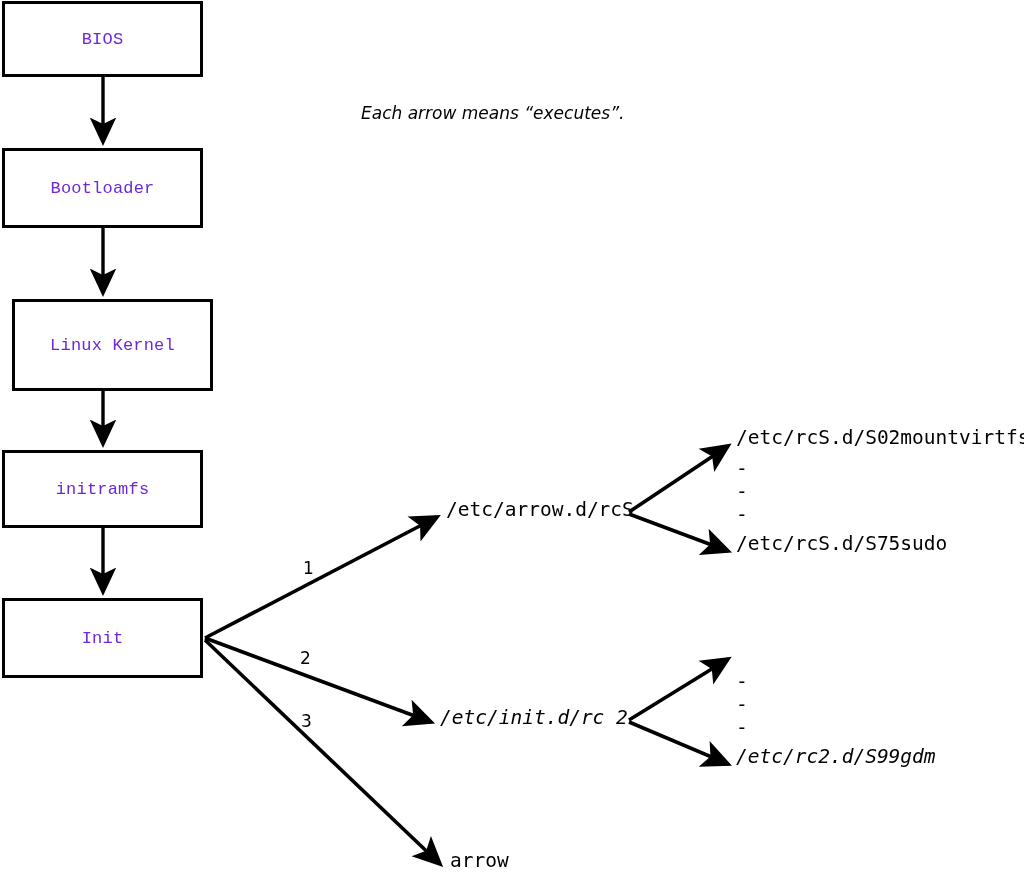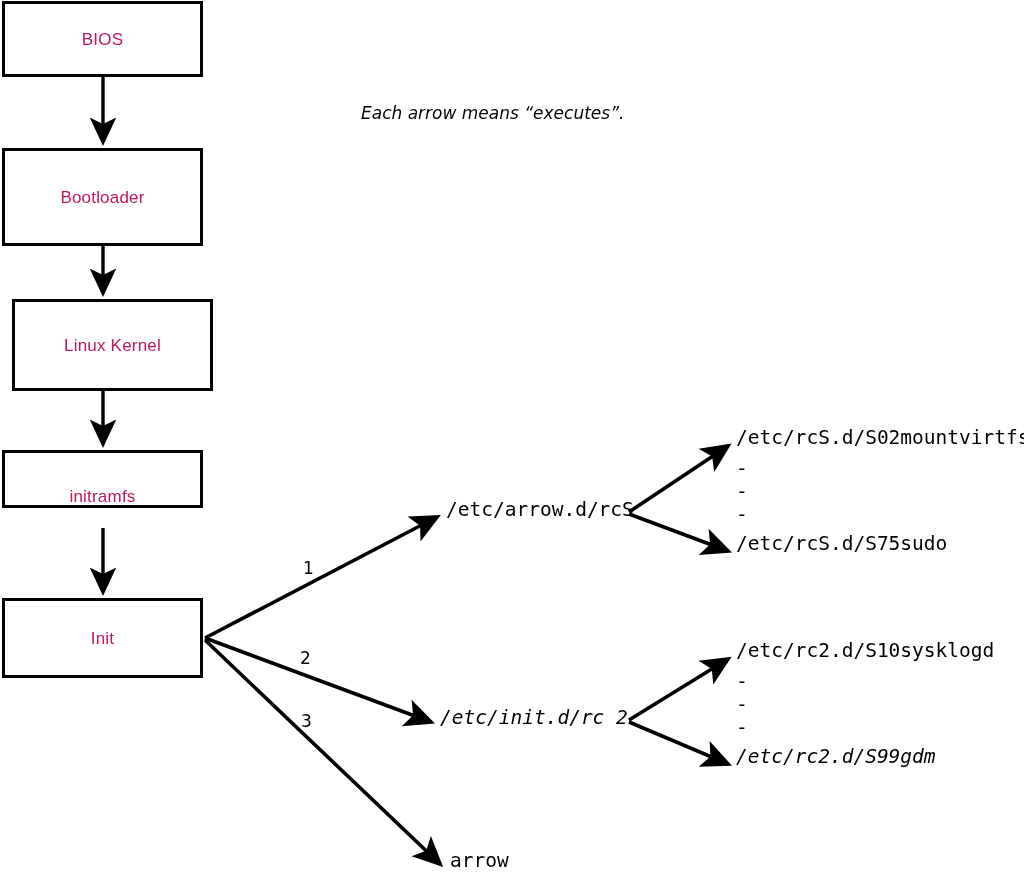--- a/index.html
+++ b/index.html
@@ -27,23 +27,23 @@
   .node-box {
     position: absolute;
     box-sizing: border-box;
     border: 3px solid #000000;
     background: #ffffff;
     display: flex;
     align-items: center;
     justify-content: center;
   }
   .node-label {
-    font-family: Liberation Sans, sans-serif;
+    font-family: Liberation Mono, monospace;
     font-size: 17px;
-    color: #be185d;
+    color: #6d28d9;
     letter-spacing: 0.2px;
     line-height: 1;
   }
   .mono-label {
     position: absolute;
     font-family: "DejaVu Sans Mono", monospace;
     font-size: 19.5px;
     color: #000000;
     white-space: pre;
     line-height: 1;
@@ -96,49 +96,48 @@
     <line x1="629" y1="514" x2="728" y2="551" stroke="#000000" stroke-width="3.6" marker-end="url(#ah)"></line>
 
     <line x1="629" y1="720" x2="728" y2="659" stroke="#000000" stroke-width="3.6" marker-end="url(#ah)"></line>
     <line x1="629" y1="722" x2="728" y2="764" stroke="#000000" stroke-width="3.6" marker-end="url(#ah)"></line>
   </svg>
 
   <div class="node-box" style="left:2px; top:1px; width:201px; height:76px;">
     <span class="node-label">BIOS</span>
   </div>
 
-  <div class="node-box" style="left:2px; top:148px; width:201px; height:98px;">
+  <div class="node-box" style="left:2px; top:148px; width:201px; height:80px;">
     <span class="node-label">Bootloader</span>
   </div>
 
   <div class="node-box" style="left:12px; top:299px; width:201px; height:92px;">
     <span class="node-label">Linux Kernel</span>
   </div>
 
-  <div class="node-box" style="left:2px; top:450px; width:201px; height:58px;align-items:flex-end;">
+  <div class="node-box" style="left:2px; top:450px; width:201px; height:78px;">
     <span class="node-label">initramfs</span>
   </div>
 
   <div class="node-box" style="left:2px; top:598px; width:201px; height:80px;">
     <span class="node-label">Init</span>
   </div>
 
   <div class="caption" style="left:361px; top:105px;font-style:italic;">Each arrow means “executes”.</div>
 
   <div class="mono-label" style="left:446px; top:500px;">/etc/arrow.d/rcS</div>
 
   <div class="mono-label" style="left:440px; top:708px;font-style:italic;">/etc/init.d/rc 2</div>
 
   <div class="mono-label" style="left:450px; top:851px;">arrow</div>
 
   <div class="mono-label" style="left:736px; top:428px;">/etc/rcS.d/S02mountvirtfs</div>
 
   <div class="mono-label" style="left:736px; top:534px;">/etc/rcS.d/S75sudo</div>
 
-  <div class="mono-label" style="left:736px; top:641px;">/etc/rc2.d/S10sysklogd</div>
 
   <div class="mono-label" style="left:736px; top:747px;font-style:italic;">/etc/rc2.d/S99gdm</div>
 
   <div class="ellipsis-dash" style="left:736px; top:459px;">-</div>
   <div class="ellipsis-dash" style="left:736px; top:482px;">-</div>
   <div class="ellipsis-dash" style="left:736px; top:505px;">-</div>
 
   <div class="ellipsis-dash" style="left:736px; top:672px;">-</div>
   <div class="ellipsis-dash" style="left:736px; top:695px;">-</div>
   <div class="ellipsis-dash" style="left:736px; top:718px;">-</div>

